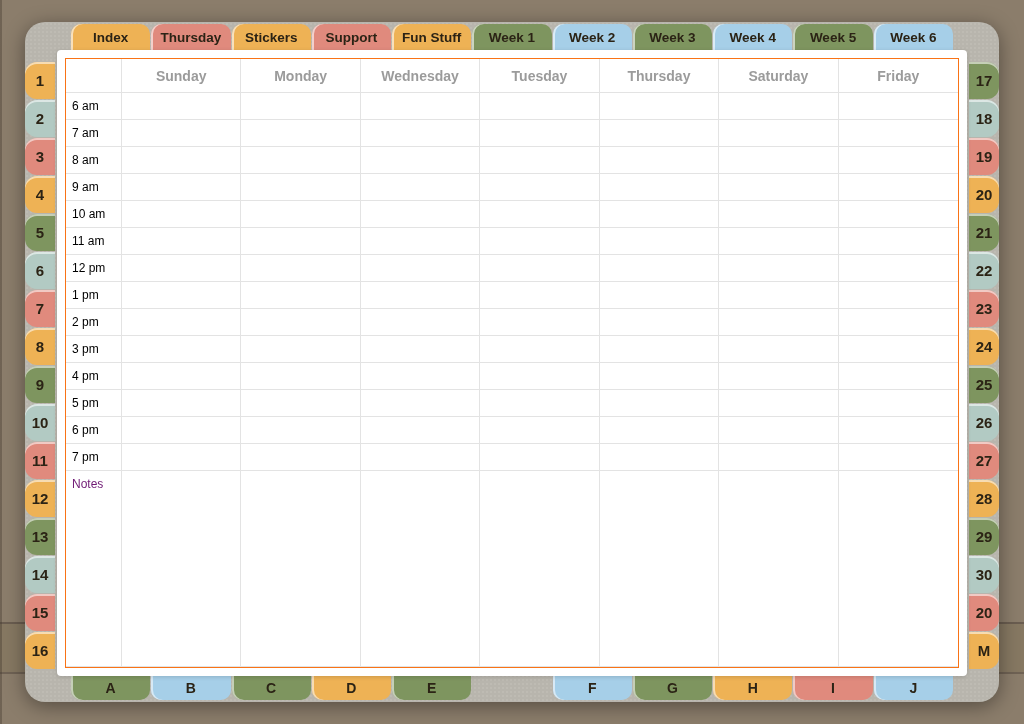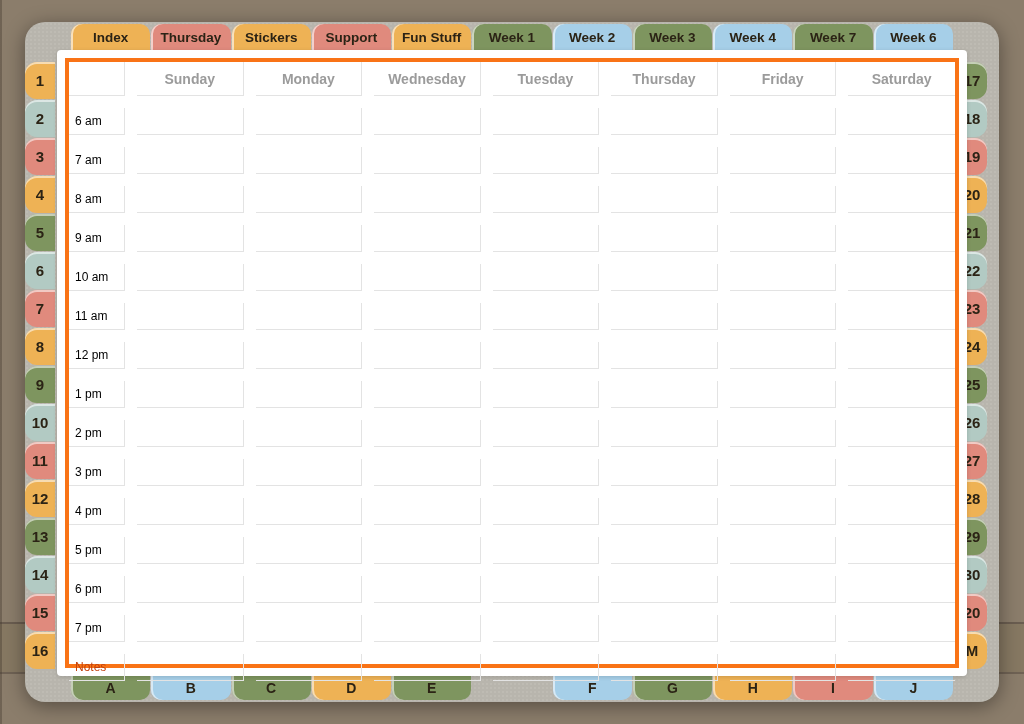--- a/index.html
+++ b/index.html
@@ -26,21 +26,21 @@
   .top-tabs { position:absolute; top:2px; left:46px; right:46px; height:26px; display:flex; gap:1px; }
   .top-tab {
     flex:1; border-radius:10px 10px 0 0; display:flex; align-items:center; justify-content:center;
     font-weight:bold; font-size:13.5px; color:#2b2315; box-shadow: inset 2px 0 0 rgba(255,255,255,.6);
     cursor:pointer;
   }
 
   
   .side-col { position:absolute; top:40px; width:30px; display:flex; flex-direction:column; gap:1.5px; }
   .side-left  { left:0; }
-  .side-right { right:12px;border-radius:15px; }
+  .side-right { right:0;border-radius:15px; }
   .side-tab {
     height:36.5px; display:flex; align-items:center; justify-content:center;
     font-weight:bold; font-size:15px; color:#2b2315; cursor:pointer;
     box-shadow: inset 0 2px 0 rgba(255,255,255,.55);
   }
   .side-left  .side-tab { border-radius:12px 0 0 12px; }
   .side-right .side-tab { border-radius:0 12px 12px 0; }
 
   
   .bottom-tabs { position:absolute; bottom:2px; left:46px; right:46px; height:24px; display:flex; gap:1px; }
@@ -62,45 +62,44 @@
   .page {
     position:absolute; top:28px; left:32px; right:32px; bottom:26px;
     background:#fff; border-radius:4px; box-shadow:0 1px 4px rgba(0,0,0,.15);
     padding:0;
   }
   .grid {
     position:absolute; top:8px; left:8px; right:8px; bottom:8px;
     display:grid;
     grid-template-columns: 56px repeat(7, 1fr);
     grid-template-rows: 34px repeat(14, 27px) 1fr;
-    border:4px solid #f97316;
-    gap:12px;
+    border:1px solid #f97316;
   }
   .grid > div { border-right:1px solid #e3e3e3; border-bottom:1px solid #e3e3e3; }
   .grid > div:nth-child(8n) { border-right:none; }
   .day-head { display:flex; align-items:center; justify-content:center; font-weight:bold; color:#9b9b9b; font-size:14px; }
   .time-cell { display:flex; align-items:center; padding-left:6px; color:#000000; font-size:12px; }
-  .notes-cell { display:flex; align-items:flex-start; padding:6px; color:#c2410c; font-size:12px; }
+  .notes-cell { display:flex; align-items:flex-start; padding:6px; color:#701a75; font-size:12px; }
 </style>
 </head>
 <body>
 
 <div class="planner">
 
   <div class="top-tabs" id="top-tabs">
       <div class="top-tab c-orange">Index</div>
       <div class="top-tab c-red">Thursday</div>
       <div class="top-tab c-orange">Stickers</div>
       <div class="top-tab c-red">Support</div>
       <div class="top-tab c-orange">Fun Stuff</div>
       <div class="top-tab c-green">Week 1</div>
       <div class="top-tab c-blue">Week 2</div>
       <div class="top-tab c-green">Week 3</div>
       <div class="top-tab c-blue">Week 4</div>
-      <div class="top-tab c-green">Week 7</div>
+      <div class="top-tab c-green">Week 5</div>
       <div class="top-tab c-blue">Week 6</div>
     </div>
   <div class="side-col side-left" id="left-tabs">
       <div class="side-tab c-orange">1</div>
       <div class="side-tab c-teal">2</div>
       <div class="side-tab c-red">3</div>
       <div class="side-tab c-orange">4</div>
       <div class="side-tab c-green">5</div>
       <div class="side-tab c-teal">6</div>
       <div class="side-tab c-red">7</div>
@@ -147,22 +146,22 @@
     </div>
 
   <div class="page">
     <div class="grid" id="grid">
         <div></div>
         <div class="day-head">Sunday</div>
         <div class="day-head">Monday</div>
         <div class="day-head">Wednesday</div>
         <div class="day-head">Tuesday</div>
         <div class="day-head">Thursday</div>
+        <div class="day-head">Saturday</div>
         <div class="day-head">Friday</div>
-        <div class="day-head">Saturday</div>
         <div class="time-cell">6 am</div>
         <div></div>
         <div></div>
         <div></div>
         <div></div>
         <div></div>
         <div></div>
         <div></div>
         <div class="time-cell">7 am</div>
         <div></div>

